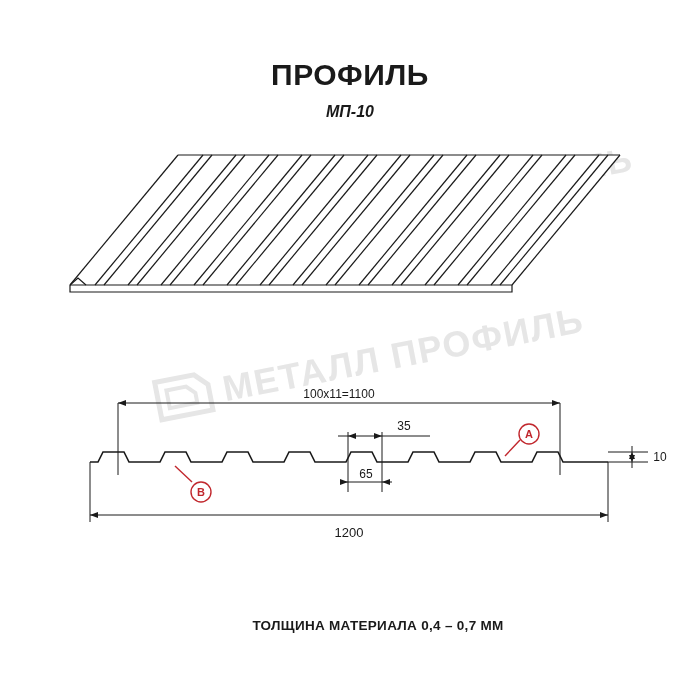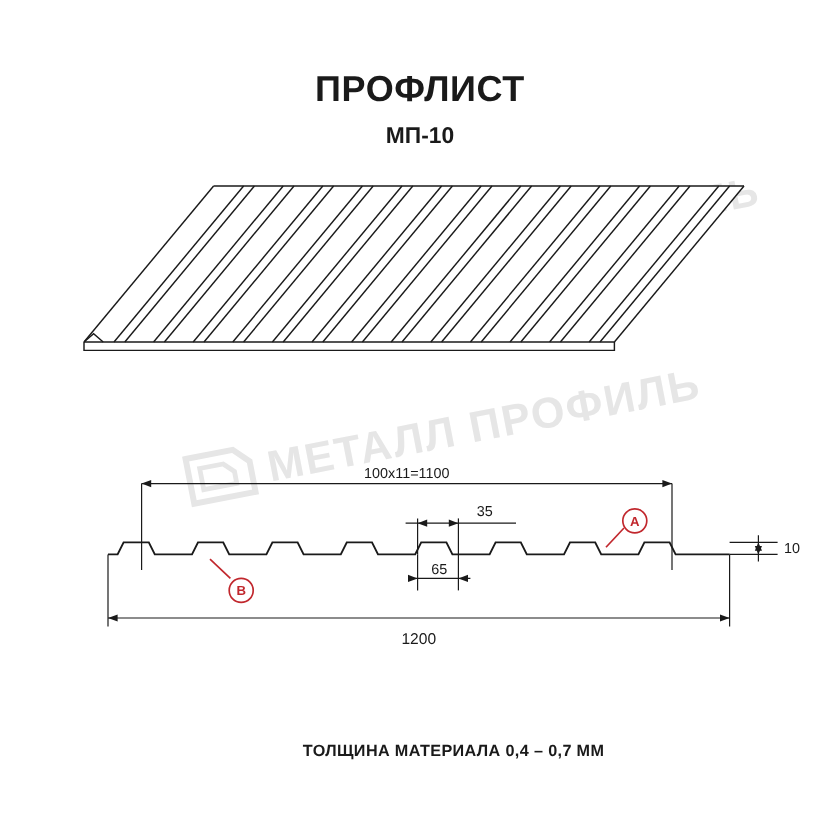--- a/index.html
+++ b/index.html
@@ -30,23 +30,24 @@
     font-weight: bold;
     letter-spacing: 0.5px;
     color: #1a1a1a;
   }
   .subtitle {
     position: absolute;
     top: 103px;
     left: 0;
     width: 700px;
     text-align: center;
-    font-size: 19px;
+    font-size: 16px;
     font-weight: bold;
     color: #1a1a1a;
+    font-style: italic;
   }
   .footnote {
     position: absolute;
     top: 618px;
     left: 0;
     width: 700px;
     text-align: center;
     font-size: 13.5px;
     font-weight: bold;
     letter-spacing: 0.3px;
@@ -79,21 +80,21 @@
     </g>
     <g transform="translate(160,410) rotate(-11)">
       <g>
         <path d="M0,-28 L40,-28 L52,-16 L52,10 L0,10 Z" fill="none" stroke="#e6e6e6" stroke-width="5"></path>
         <path d="M10,-18 L30,-18 L38,-10 L38,0 L10,0 Z" fill="none" stroke="#e6e6e6" stroke-width="4"></path>
       </g>
       <text x="66" y="4" font-family="'Liberation Sans', sans-serif" font-size="36" font-weight="bold" fill="#e6e6e6" letter-spacing="1.5">МЕТАЛЛ ПРОФИЛЬ</text>
     </g>
   </svg>
 
-  <div class="title">ПРОФЛИСТ</div>
+  <div class="title">ПРОФИЛЬ</div>
   <div class="subtitle">МП-10</div>
 
   <svg class="art" width="700" height="340" viewBox="0 0 700 340" style="left:0;top:20;">
     <g stroke="#1a1a1a" stroke-width="1.2" fill="none" stroke-linejoin="miter">
 
       <path d="M70,265 L178,135 L620,135 L512,265 Z" fill="#ffffff" stroke="none"></path>
 
       <path d="M70,265 L512,265"></path>
       <path d="M178,135 L620,135"></path>
       <path d="M70,265 L178,135"></path>

